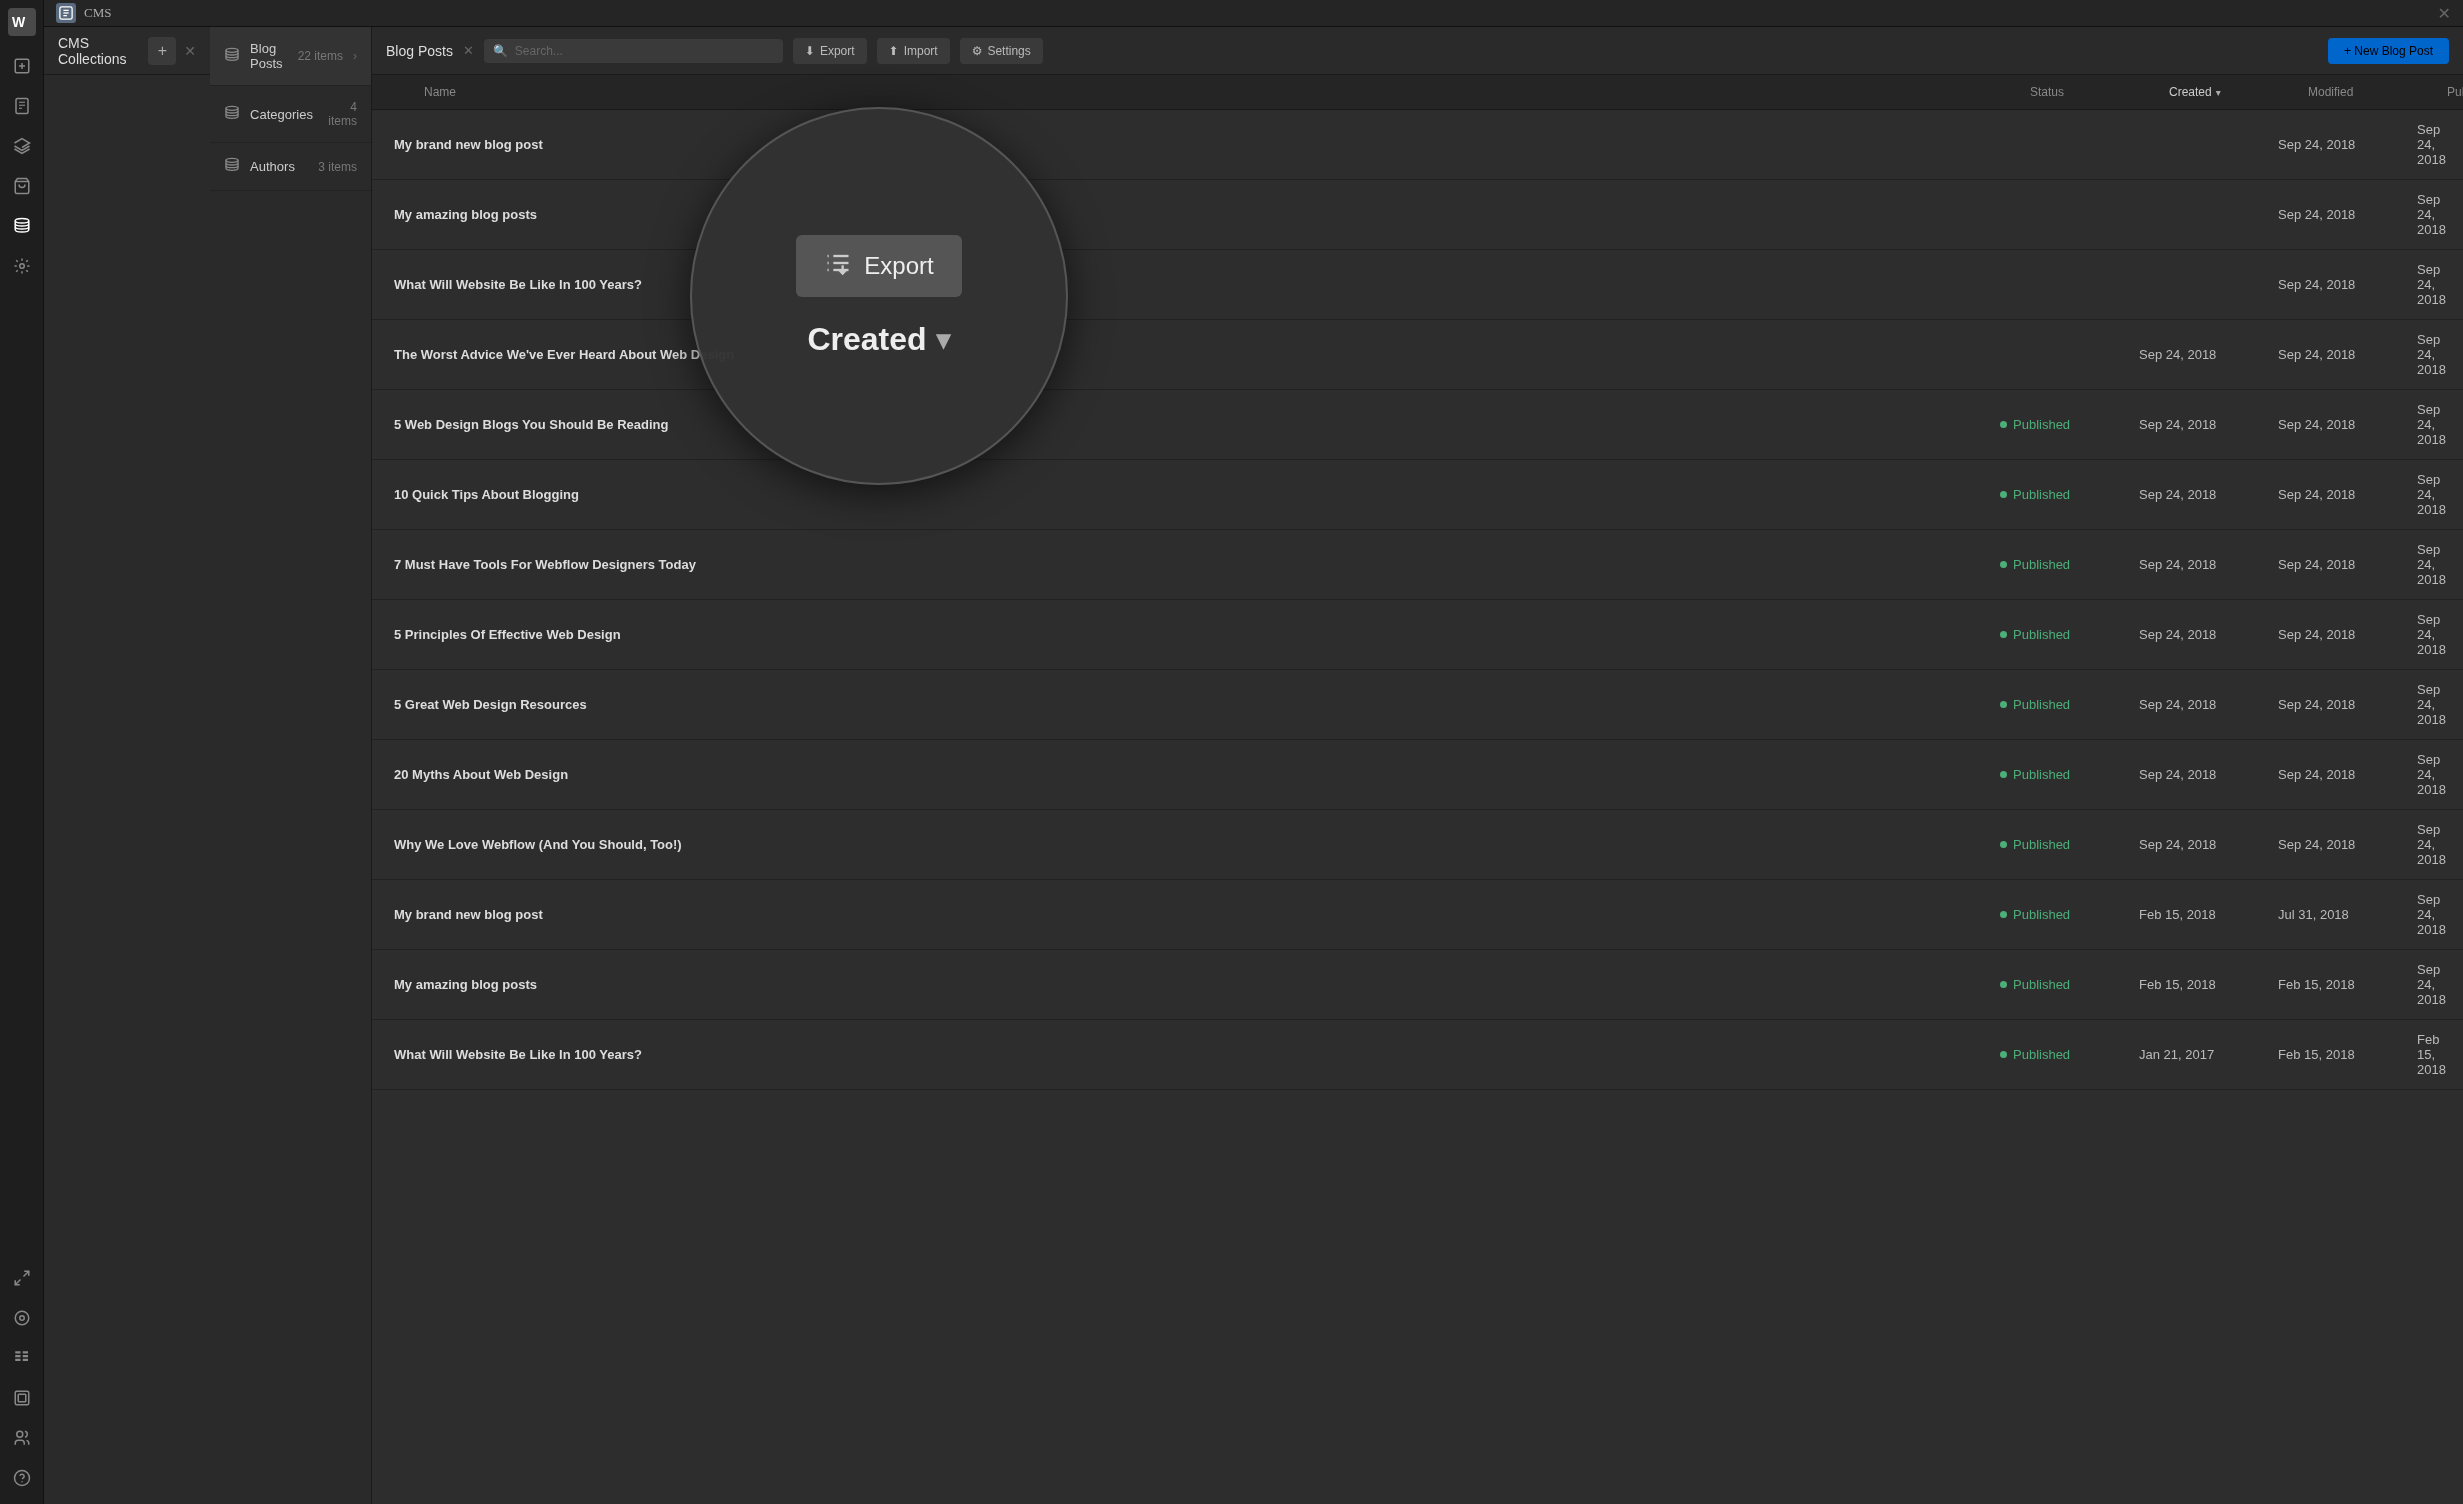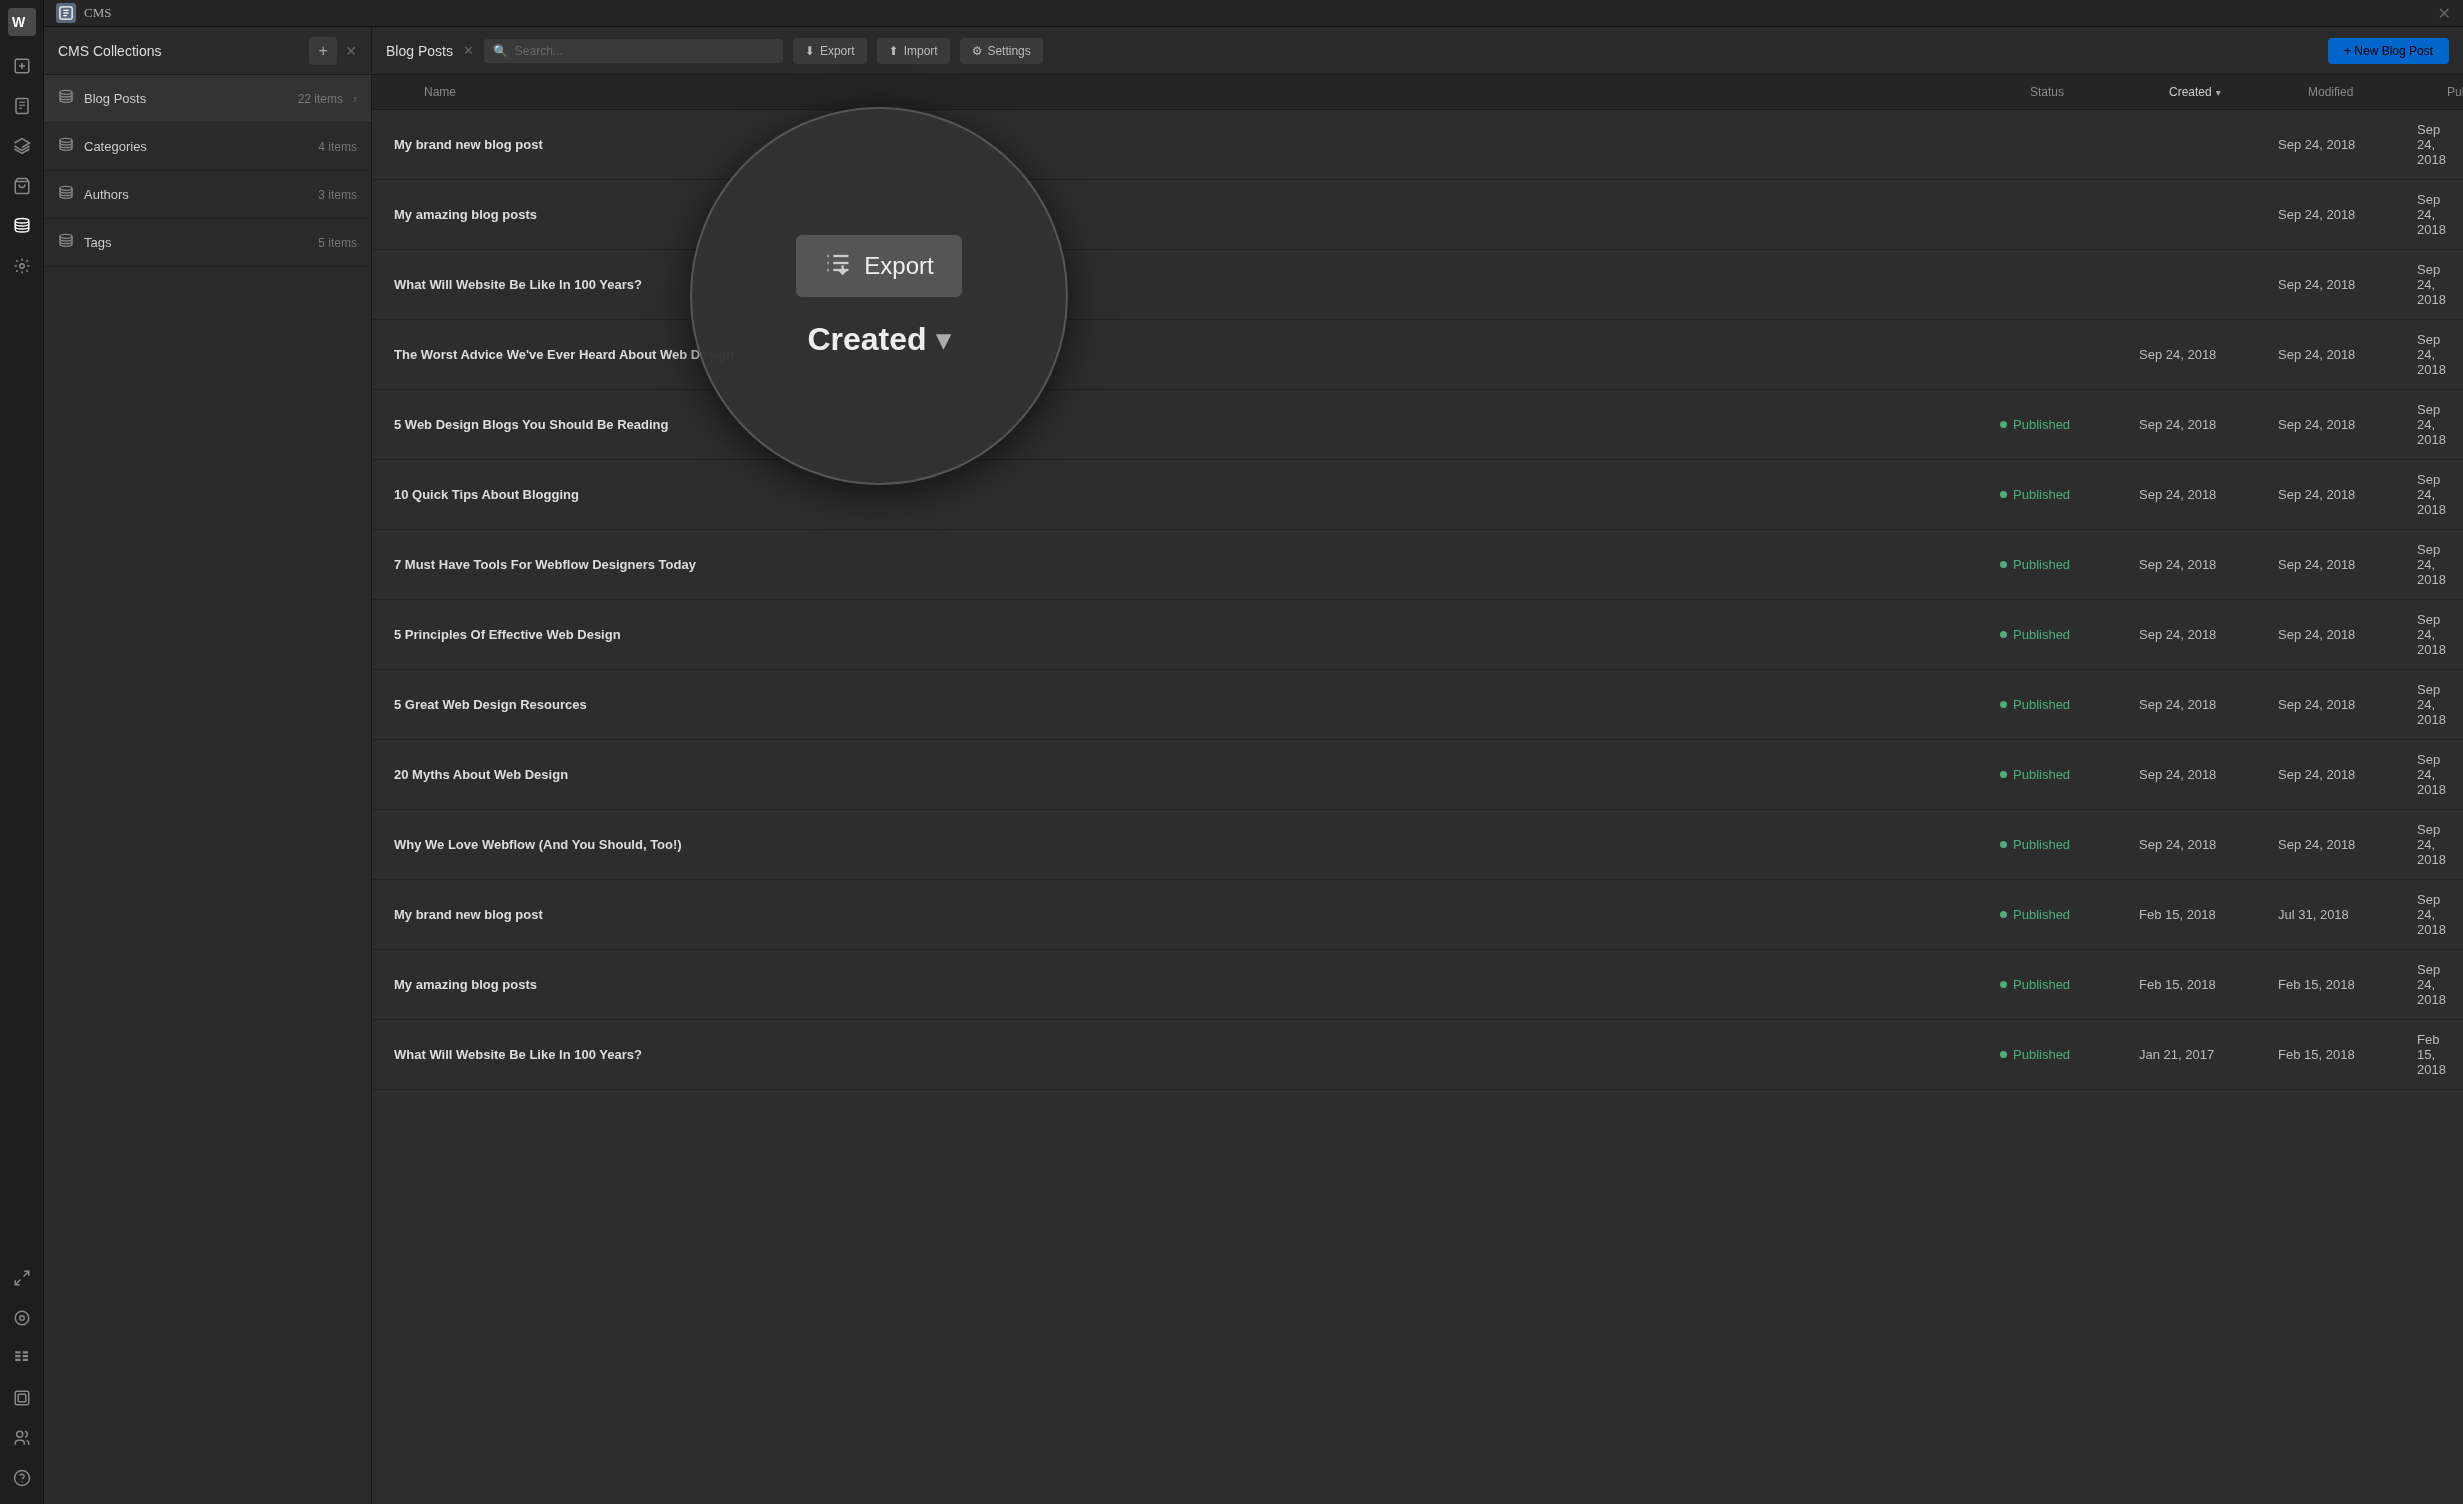--- a/index.html
+++ b/index.html
@@ -67,21 +67,21 @@
 
     
     .workspace { display: flex; flex: 1; overflow: hidden; }
 
     
     .cms-panel {
       width: 328px;
       background: #2a2a2a;
       border-right: 1px solid #1a1a1a;
       display: flex;
-      flex-direction: column;
+      flex-direction: row;
       flex-shrink: 0;
     }
     .cms-panel-header {
       height: 48px;
       display: flex;
       align-items: center;
       padding: 0 14px;
       border-bottom: 1px solid #1a1a1a;
       gap: 8px;
     }
@@ -428,33 +428,20 @@
       <span class="collection-icon">
         <svg width="16" height="16" viewBox="0 0 24 24" fill="none" stroke="#888" stroke-width="2">
           <ellipse cx="12" cy="5" rx="9" ry="3"></ellipse>
           <path d="M3 5v4c0 1.66 4 3 9 3s9-1.34 9-3V5"></path>
           <path d="M3 9v4c0 1.66 4 3 9 3s9-1.34 9-3V9"></path>
           <path d="M3 13v4c0 1.66 4 3 9 3s9-1.34 9-3v-4"></path>
         </svg>
       </span>
       <span class="collection-name">Authors</span>
       <span class="collection-count">3 items</span>
-
-    </div>
-            <div class="collection-item">
-      <span class="collection-icon">
-        <svg width="16" height="16" viewBox="0 0 24 24" fill="none" stroke="#888" stroke-width="2">
-          <ellipse cx="12" cy="5" rx="9" ry="3"></ellipse>
-          <path d="M3 5v4c0 1.66 4 3 9 3s9-1.34 9-3V5"></path>
-          <path d="M3 9v4c0 1.66 4 3 9 3s9-1.34 9-3V9"></path>
-          <path d="M3 13v4c0 1.66 4 3 9 3s9-1.34 9-3v-4"></path>
-        </svg>
-      </span>
-      <span class="collection-name">Tags</span>
-      <span class="collection-count">5 items</span>
 
     </div>
           </div>
       </div>
 
       <div class="content-area">
 
         <div class="content-header">
           <span class="tab-title">Blog Posts</span>
           <span class="tab-close">✕</span>

